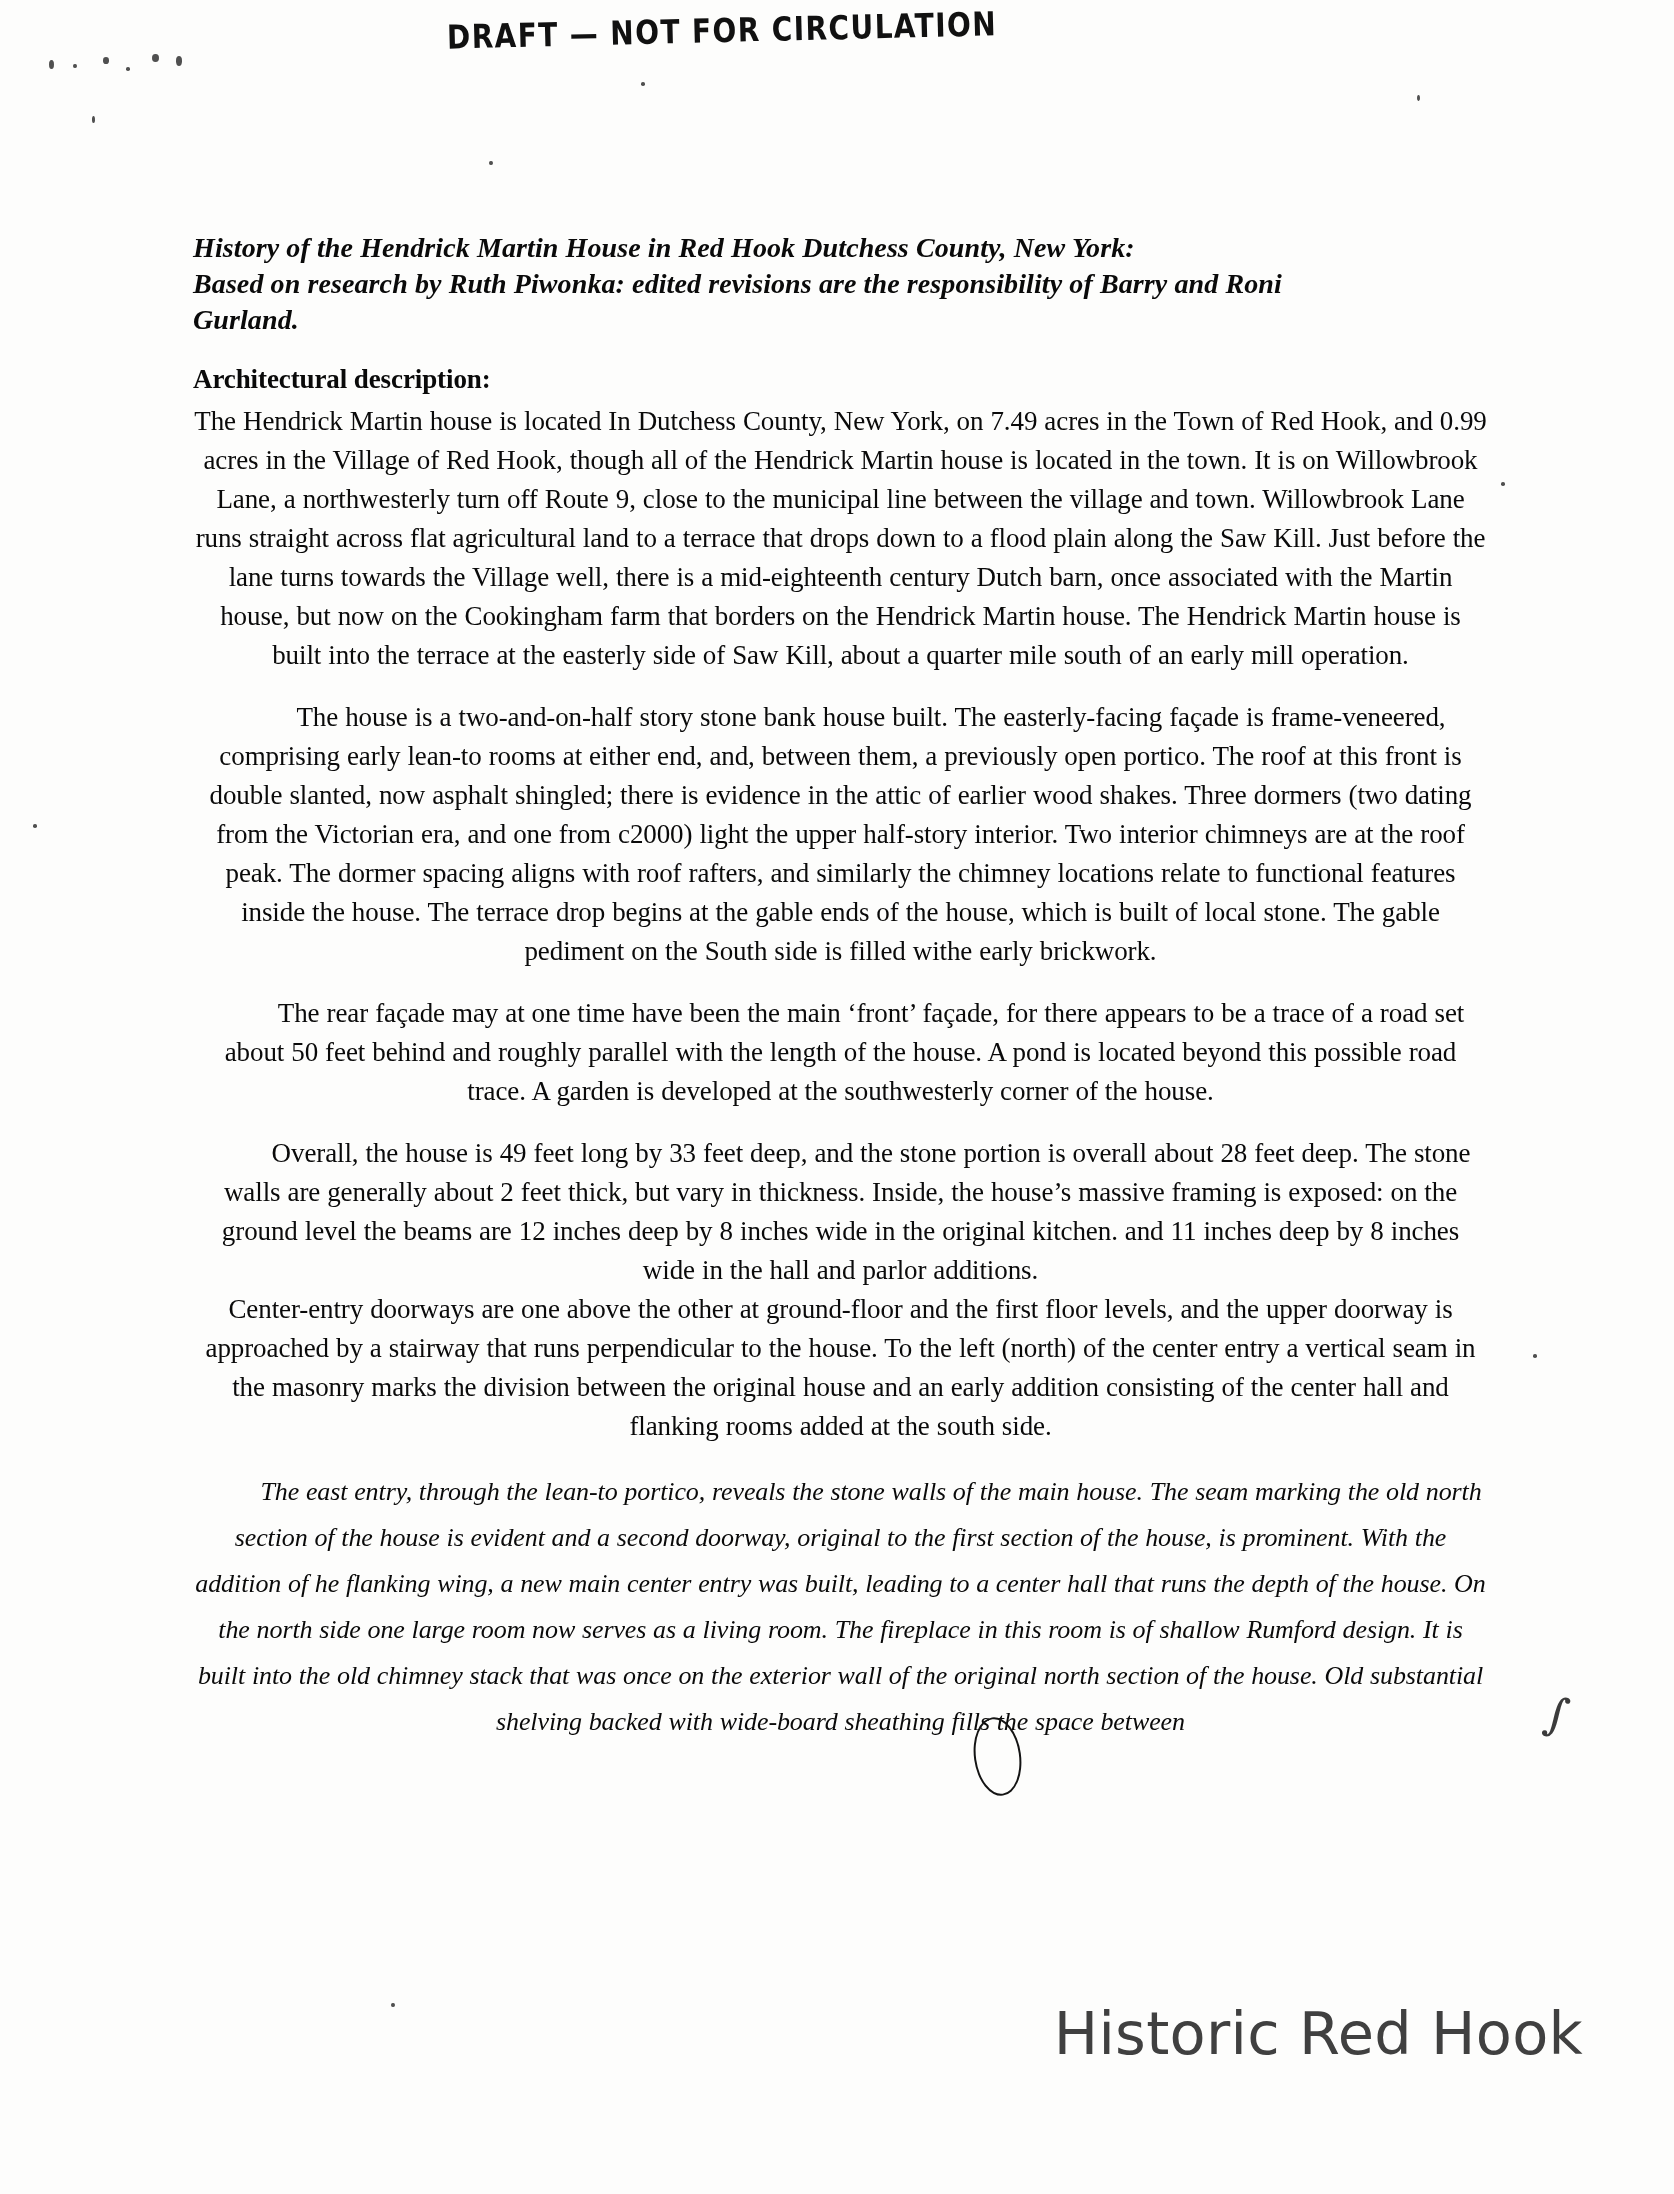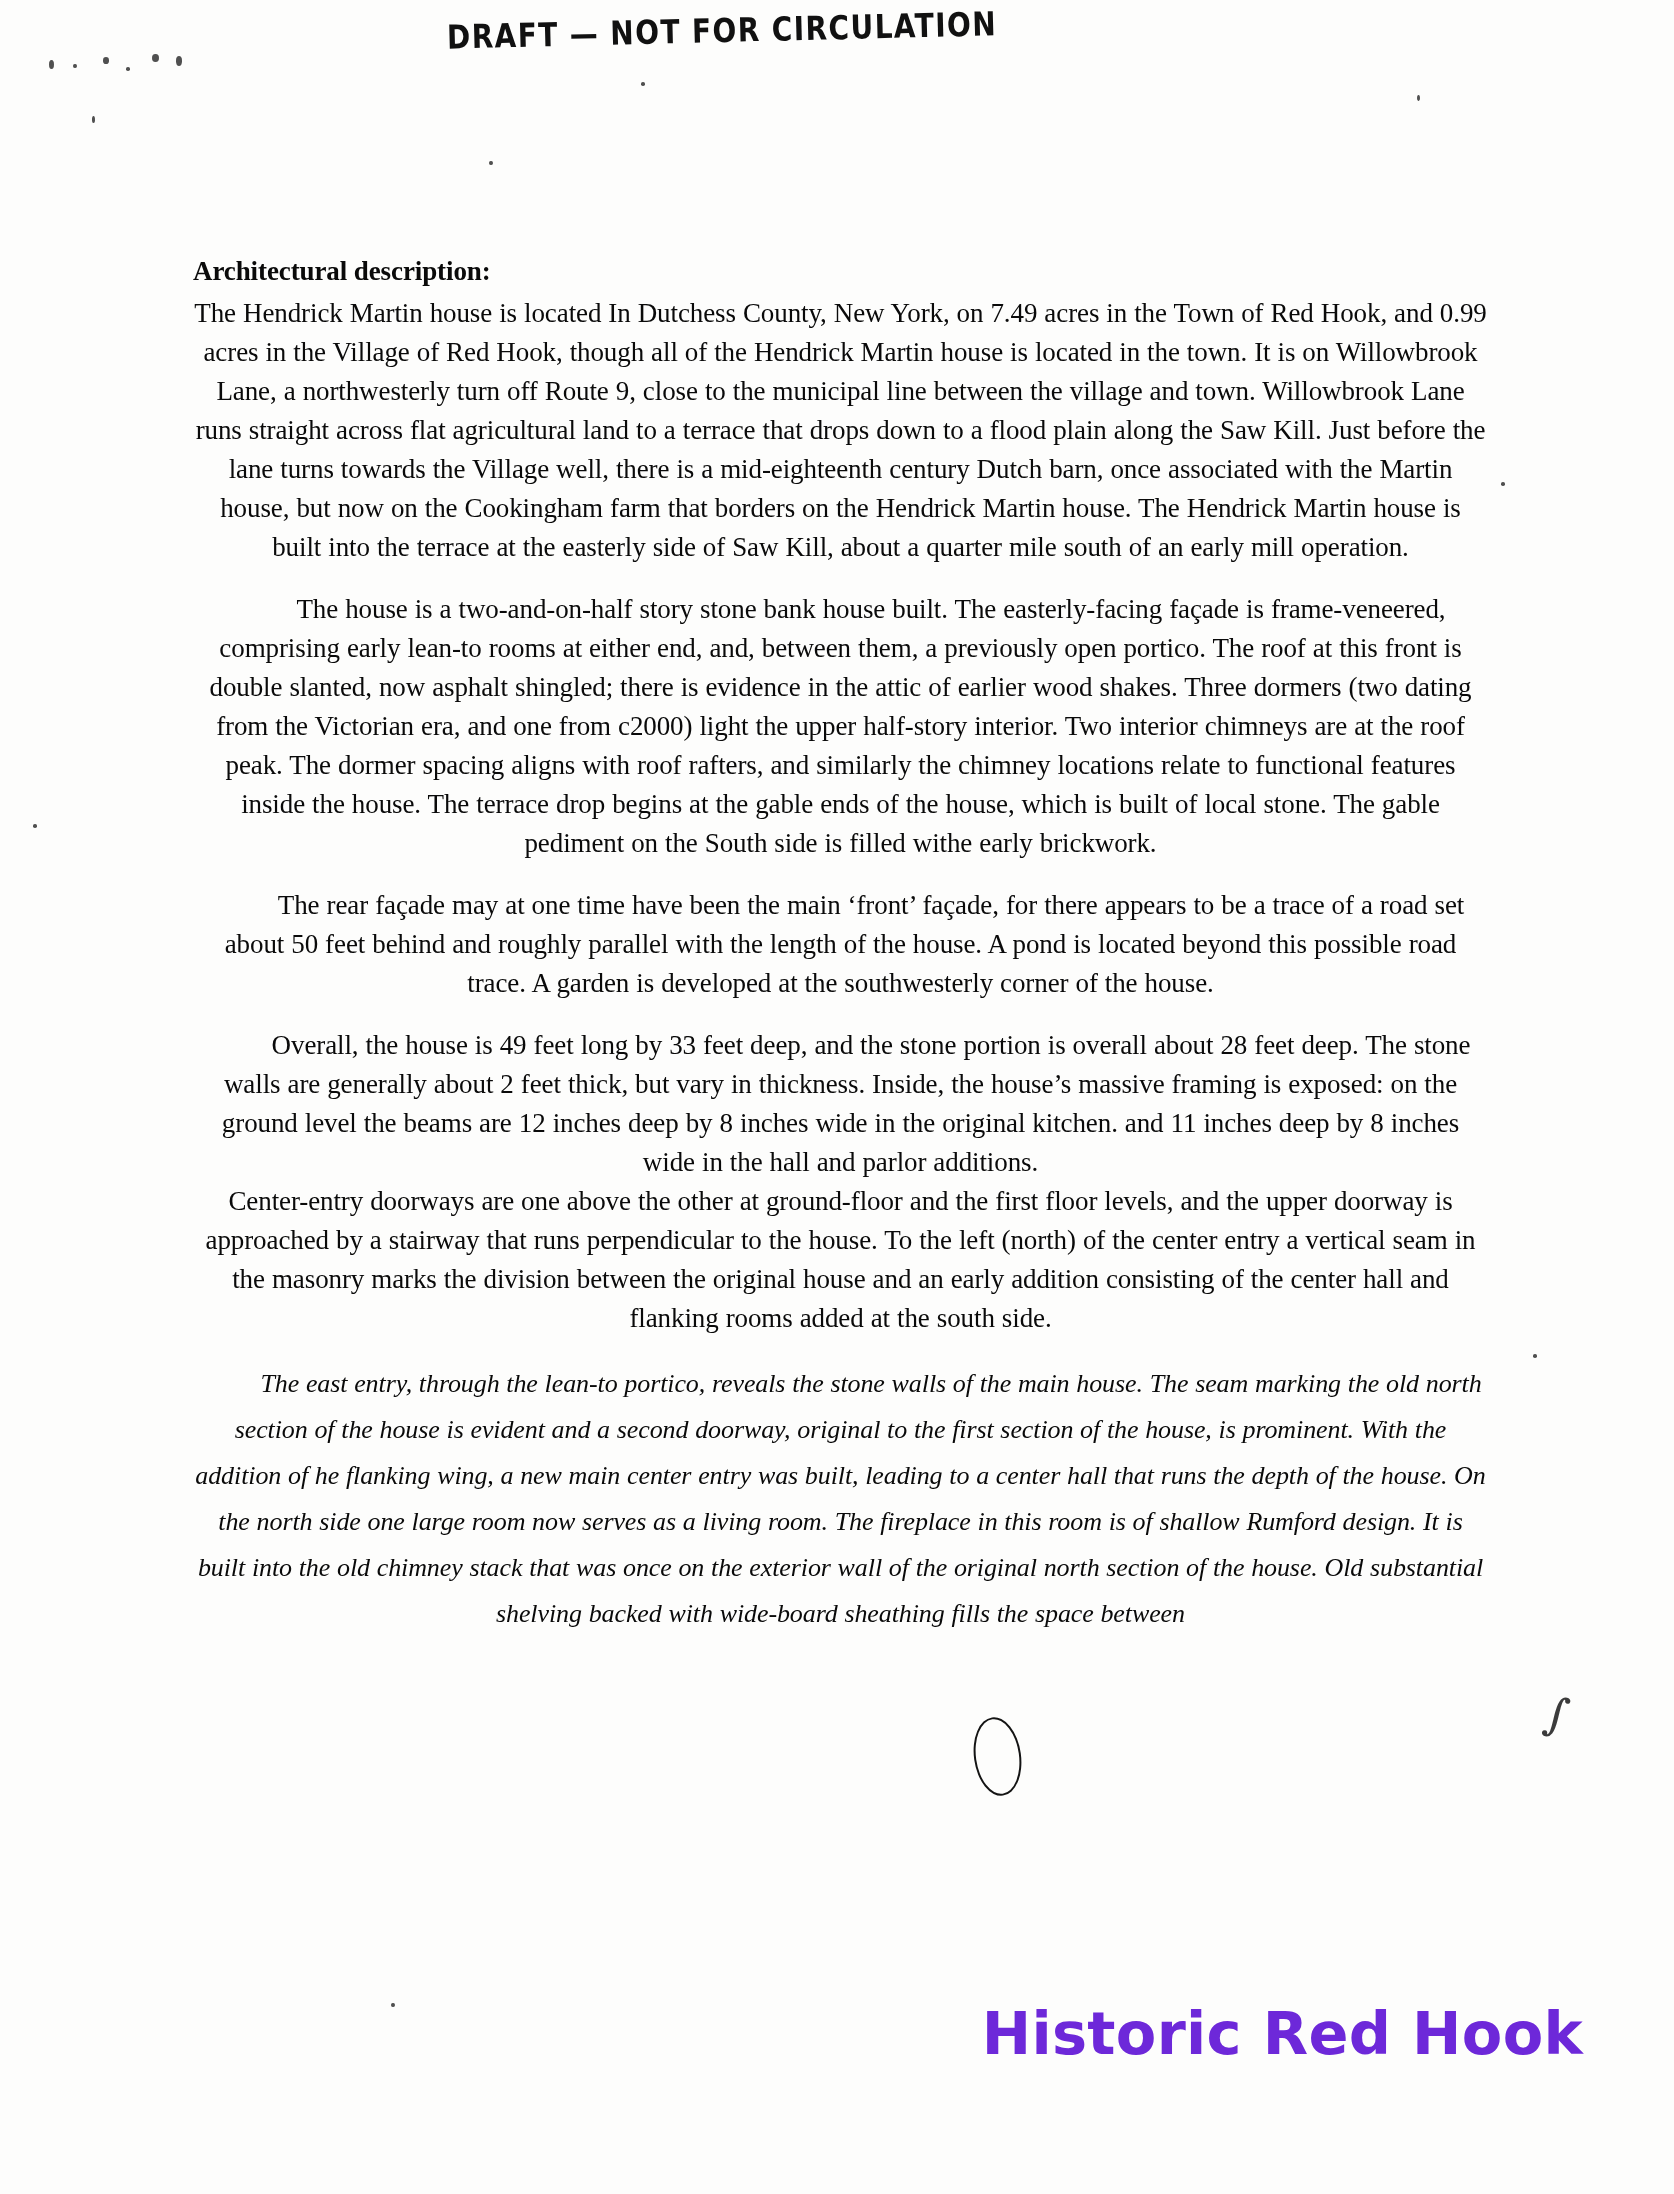--- a/index.html
+++ b/index.html
@@ -100,23 +100,23 @@
     transform: rotate(12deg);
     opacity: .85;
   }
 
   
   .watermark {
     position: absolute;
     right: 92px;
     bottom: 126px;
     font-family: "DejaVu Sans", sans-serif;
-    font-weight: 700;
+    font-weight: 400;
     font-size: 59px;
-    color: #6d28d9;
+    color: #404040;
     letter-spacing: 0.3px;
     white-space: nowrap;
   }
 </style>
 </head>
 <body>
 
 <div class="page">
 
   <div class="speckle" style="left:49px;  top:60px;  width:4.9px;  height:9px;"></div>
@@ -131,20 +131,25 @@
   <div class="speckle" style="left:1417px;top:95px; width:2.8px;  height:6.3px;"></div>
   <div class="speckle" style="left:33px;  top:824px;width:3.5px;  height:3.5px;"></div>
   <div class="speckle" style="left:1533px;top:1354px;width:3.5px;  height:3.5px;"></div>
   <div class="speckle" style="left:1501px;top:482px; width:3.5px;  height:3.5px;"></div>
   <div class="speckle" style="left:391px; top:2003px;width:3.5px;  height:4.2px;"></div>
 
   <div class="handwriting" style="left:447px; top:21px;">DRAFT — NOT FOR CIRCULATION</div>
 
   <div class="doc-body">
 
+    <div class="title-block">
+      <span class="tline">History of the Hendrick Martin House in Red Hook Dutchess County, New York:</span>
+      <span class="tline">Based on research by Ruth Piwonka: edited revisions are the responsibility of Barry and Roni</span>
+      <span class="tline">Gurland.</span>
+    </div>
 
     <div class="section-heading">Architectural description:</div>
 
     <p class="para">The Hendrick Martin house is located In Dutchess County, New York, on 7.49 acres in the Town of Red Hook, and 0.99 acres in the Village of Red Hook, though all of the Hendrick Martin house is located in the town.  It is on Willowbrook Lane, a northwesterly turn off Route 9, close to the municipal line between the village and town. Willowbrook Lane runs straight across flat agricultural land to a terrace that drops down to a flood plain along the Saw Kill.  Just before the lane turns towards the Village well, there is a mid-eighteenth century Dutch barn, once associated with the Martin house, but now on the Cookingham farm that borders on the Hendrick Martin house. The Hendrick Martin house is built into the terrace at the easterly side of Saw Kill, about a quarter mile south of an early mill operation.</p>
     <p class="para indent">The house is a two-and-on-half story stone bank house built.  The easterly-facing façade is frame-veneered, comprising early lean-to rooms at either end, and, between them, a previously open portico.  The roof at this front is double slanted, now asphalt shingled; there is evidence in the attic of earlier wood shakes. Three dormers (two dating from the Victorian era, and one from c2000) light the upper half-story interior. Two interior chimneys are at the roof peak.  The dormer spacing aligns with roof rafters, and similarly the chimney locations relate to functional features inside the house. The terrace drop begins at the gable ends of the house, which is built of local stone. The gable pediment on the South side is filled withe early brickwork.</p>
     <p class="para indent">The rear façade may at one time have been the main ‘front’ façade, for there appears to be a trace of a road set about 50 feet behind and roughly parallel with the length of the house.  A pond is located beyond this possible road trace.  A garden is developed at the southwesterly corner of the house.</p>
     <p class="para indent">Overall, the house is 49 feet long by 33 feet deep, and the stone portion is overall about 28 feet deep.  The stone walls are generally about 2 feet thick, but vary in thickness.  Inside, the house’s massive framing is exposed: on the ground level the beams are 12 inches deep by 8 inches wide in the original kitchen. and 11 inches deep by 8 inches wide in the hall and parlor additions.</p>
     <p class="para">Center-entry doorways are one above the other at ground-floor and the first floor levels, and the upper doorway is approached by a stairway that runs perpendicular to the house.  To the left (north) of the center entry a vertical seam in the masonry marks the division between the original house and an early addition consisting of the center hall and flanking rooms added at the south side.</p>
     <p class="para indent dense">The east entry, through the lean-to portico, reveals the stone walls of the main house.  The seam marking the old north section of the house is evident and a second doorway, original to the first section of the house, is prominent.  With the addition of he flanking wing, a new main center entry was built, leading to a center hall that runs the depth of the house.  On the north side one large room now serves as a living room.  The fireplace in this room is of shallow Rumford design.  It is built into the old chimney stack that was once on the exterior wall of the original north section of the house.  Old substantial shelving backed with wide-board sheathing fills the space between</p>
 

